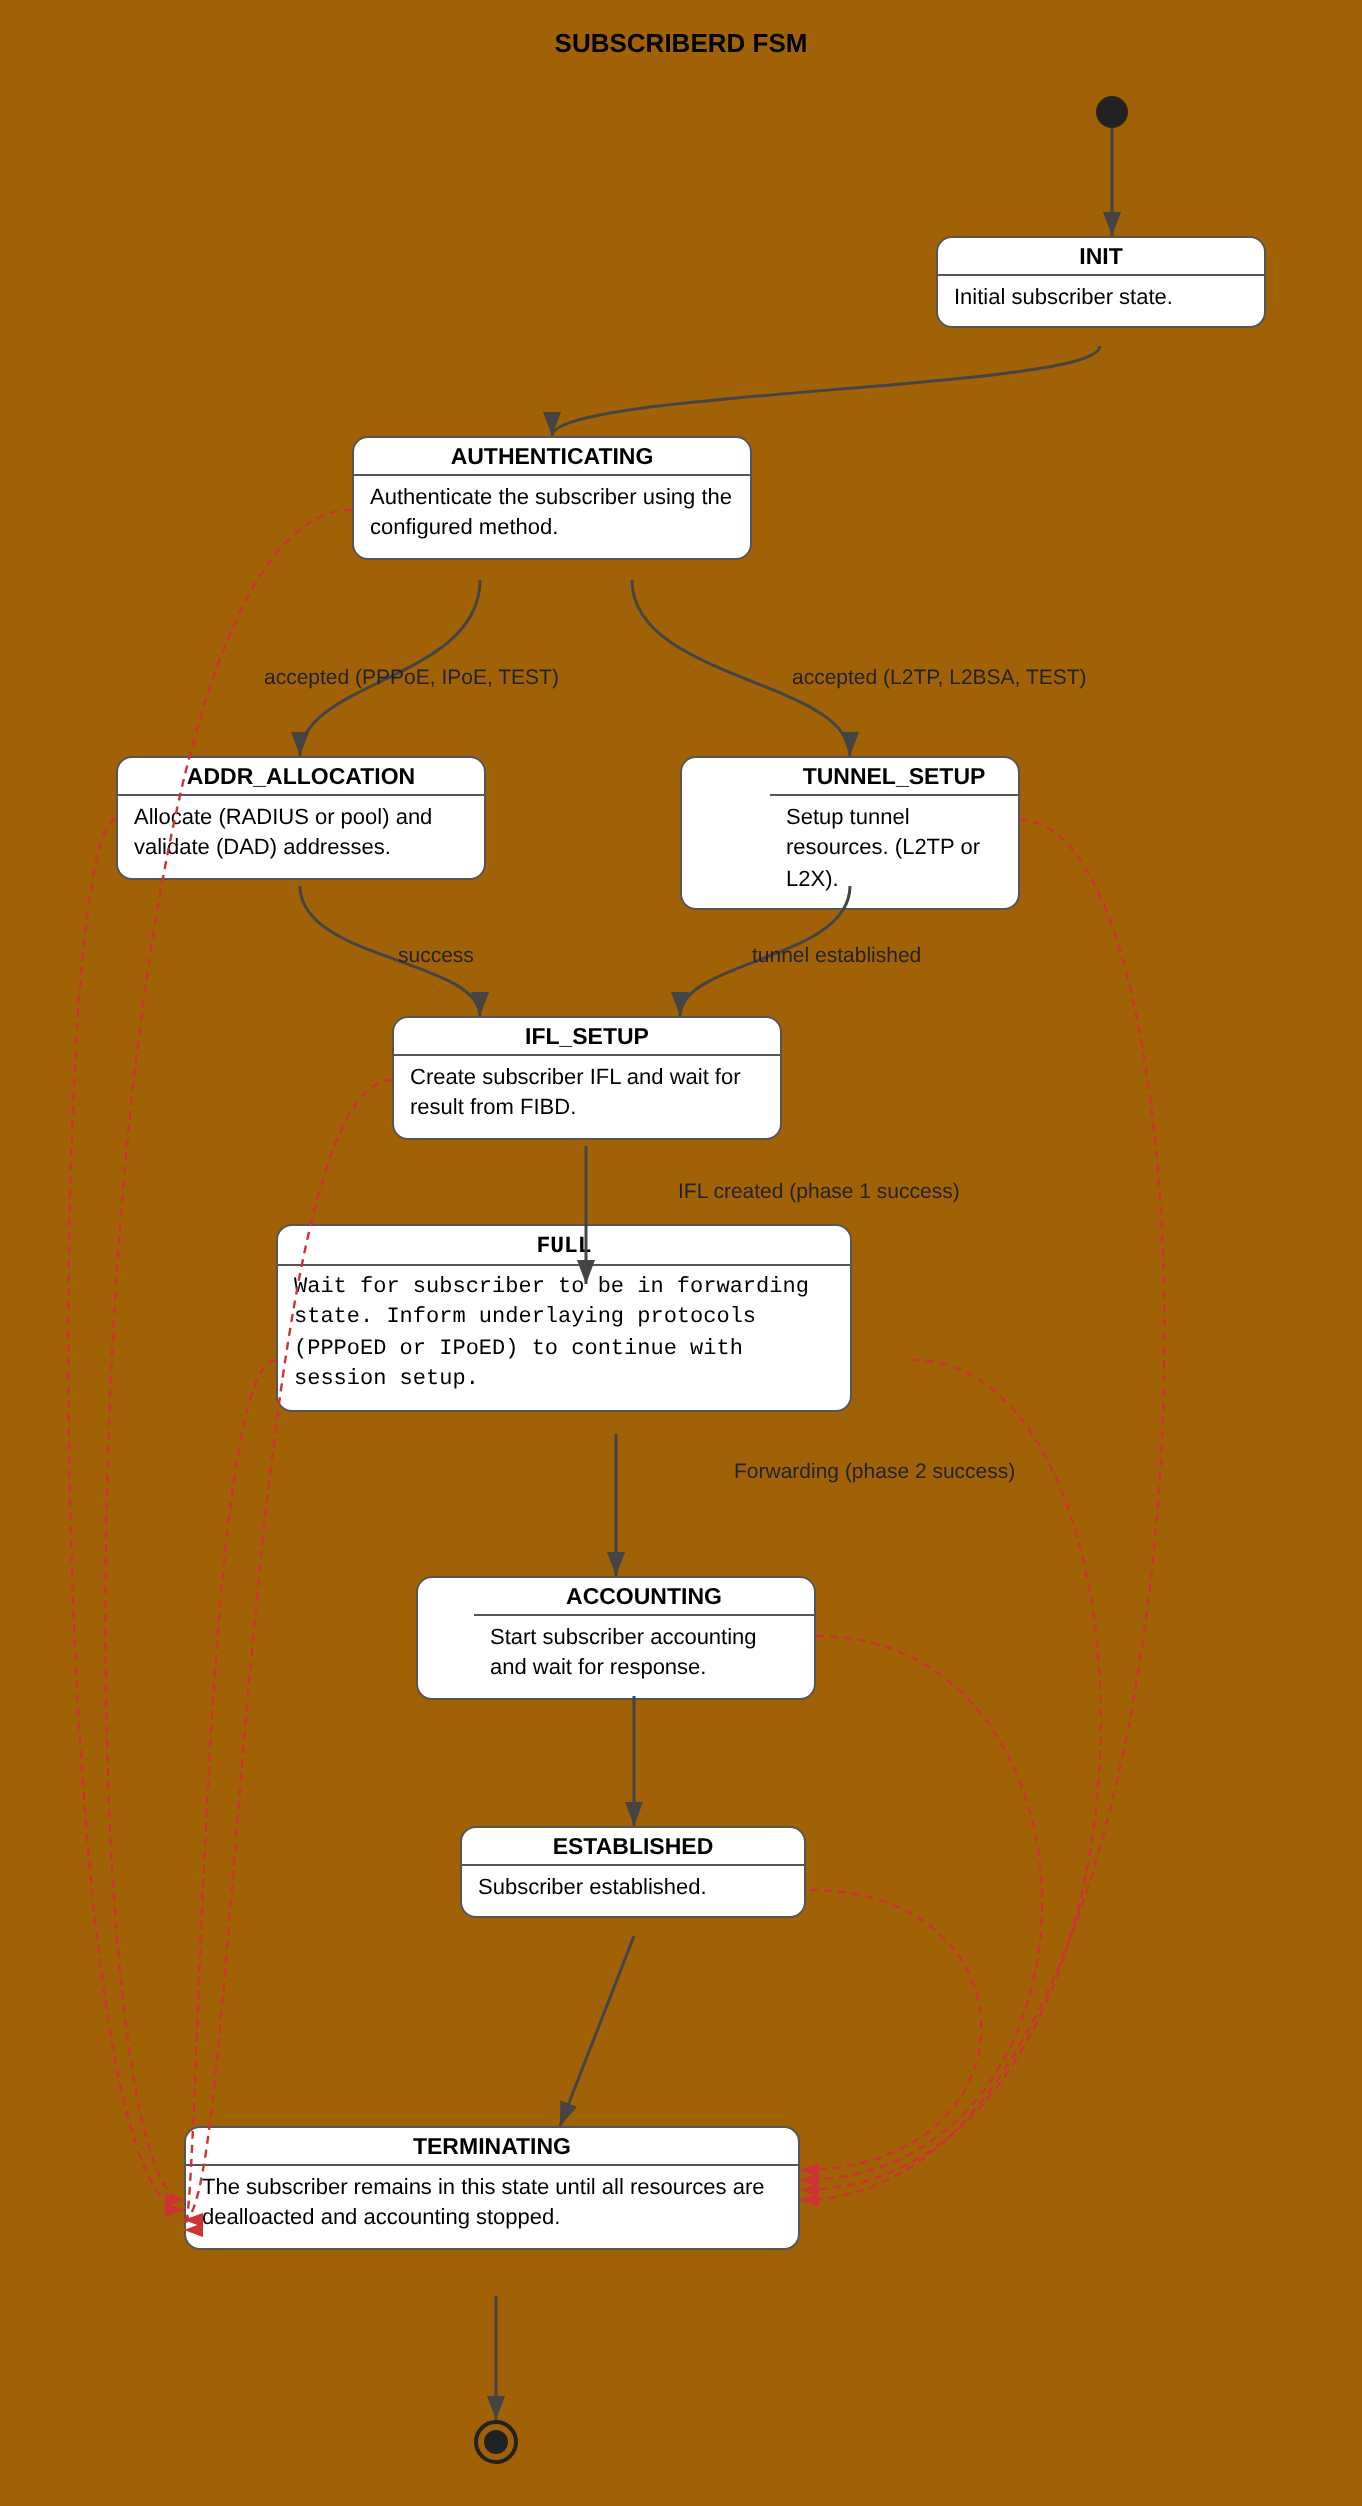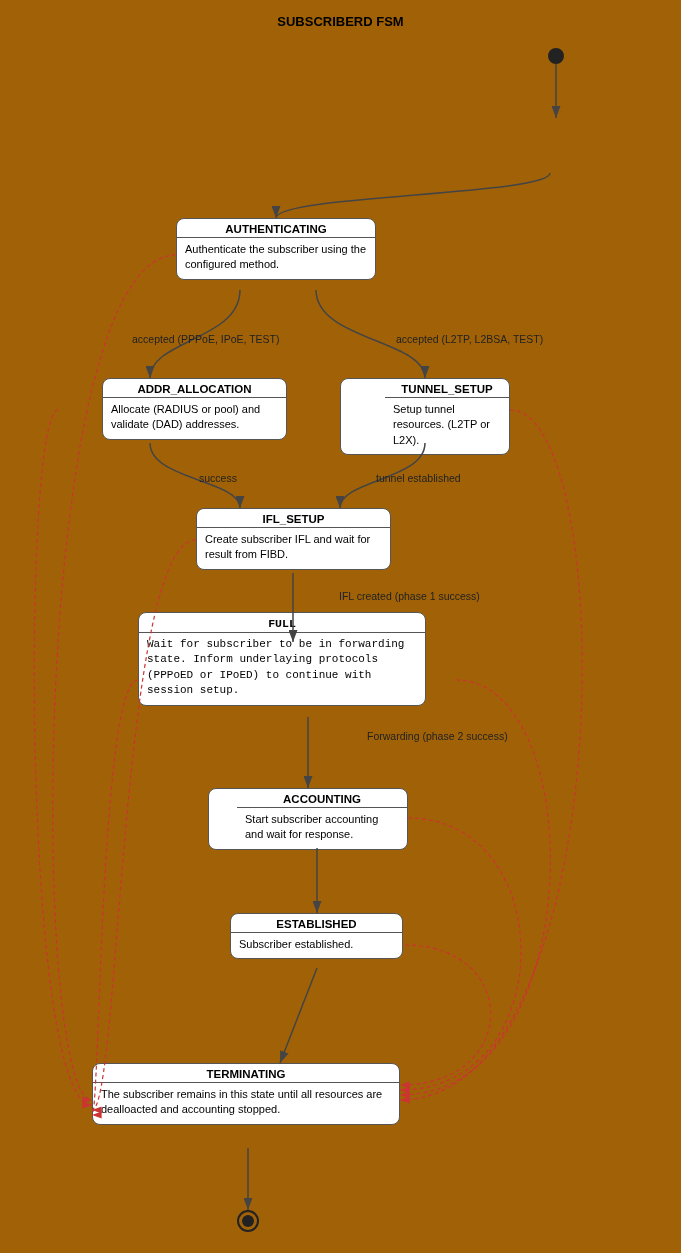--- a/index.html
+++ b/index.html
@@ -91,27 +91,31 @@
   </style>
 </head>
 <body>
 
 <div class="diagram-container">
 
   <div class="title">SUBSCRIBERD FSM</div>
 
   <div class="initial-circle" style="left: 548px; top: 48px;"></div>
 
+  <div class="state-box" style="left: 468px; top: 118px; width: 165px;">
+    <div class="state-name">INIT</div>
+    <div class="state-desc">Initial subscriber state.</div>
+  </div>
 
   <div class="state-box" style="left: 176px; top: 218px; width: 200px;">
     <div class="state-name">AUTHENTICATING</div>
     <div class="state-desc">Authenticate the subscriber using the configured method.</div>
   </div>
 
-  <div class="state-box" style="left: 58px; top: 378px; width: 185px; margin-left: 44px;">
+  <div class="state-box" style="left: 58px; top: 378px; width: 185px;">
     <div class="state-name">ADDR_ALLOCATION</div>
     <div class="state-desc">Allocate (RADIUS or pool) and validate (DAD) addresses.</div>
   </div>
 
   <div class="state-box" style="left: 340px; top: 378px; width: 170px; padding-left: 44px;">
     <div class="state-name">TUNNEL_SETUP</div>
     <div class="state-desc">Setup tunnel resources. (L2TP or L2X).</div>
   </div>
 
   <div class="state-box" style="left: 196px; top: 508px; width: 195px;">

